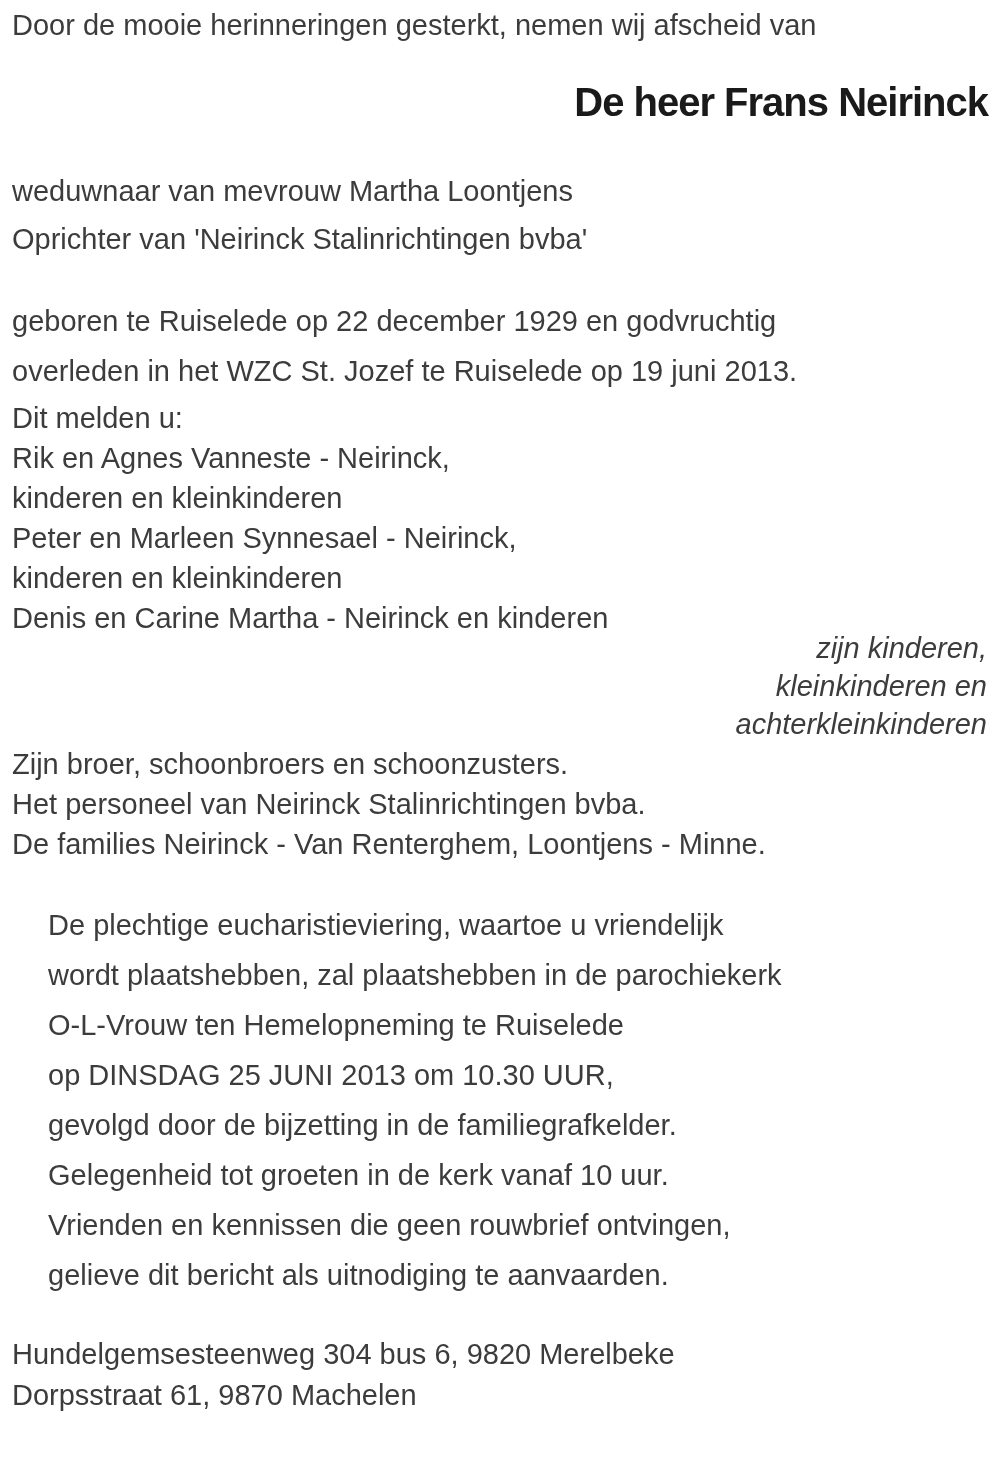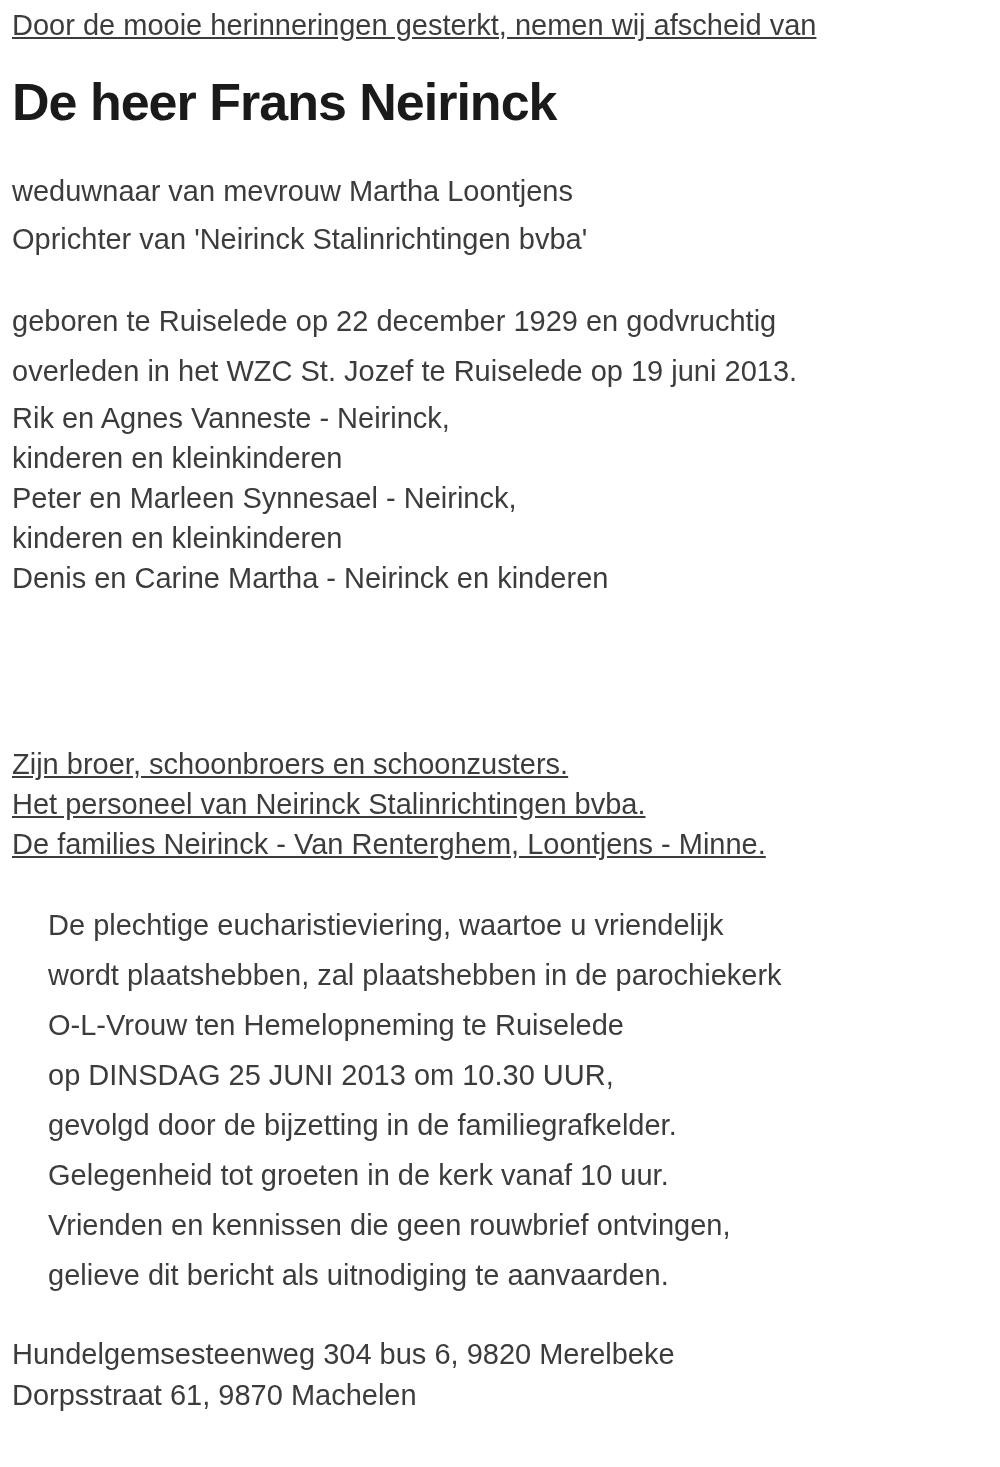--- a/index.html
+++ b/index.html
@@ -10,45 +10,46 @@
     position: relative;
     font-family: "Liberation Sans", "DejaVu Sans", sans-serif;
     color: #3c3c3c;
     overflow: hidden;
   }
   .page { position: absolute; inset: 0; background: #ffffff; }
   .blk { position: absolute; left: 12px; right: 12px; }
   .blk p { font-size: 29px; font-weight: 400; }
 
   #intro        { top: 7px; }
-  #intro p      { line-height: 36px; text-decoration: underline; }
+  #intro p      { line-height: 36px; }
 
   #title        { top: 74px; }
   #title h1 {
-    font-size: 52px;
+    font-size: 40px;
     line-height: 56px;
     font-weight: 700;
     color: #1a1a1a;
     letter-spacing: -1px;
+    text-align: right;
   }
 
   #relation     { top: 167px; }
   #relation p   { line-height: 48px; }
 
   #life         { top: 296px; }
   #life p       { line-height: 50px; }
 
   #announcement   { top: 398px; }
   #announcement p { line-height: 40px; }
 
   #descendants  { top: 629px; right: 13px; text-align: right; }
   #descendants p { line-height: 38px; font-style: italic; }
 
   #relatives    { top: 744px; }
-  #relatives p  { line-height: 40px; text-decoration: underline; }
+  #relatives p  { line-height: 40px; }
 
   #service      { top: 900px; }
   #service p    { line-height: 50px; margin-left: 36px; }
 
   #addresses    { top: 1334px; }
   #addresses p  { line-height: 41px; }
 
   .b { font-weight: 400; }
 </style>
 </head>
@@ -68,27 +69,33 @@
     <p>weduwnaar van mevrouw Martha Loontjens</p>
     <p>Oprichter van 'Neirinck Stalinrichtingen bvba'</p>
   </div>
 
   <div class="blk" id="life">
     <p>geboren te Ruiselede op 22 december 1929 en godvruchtig</p>
     <p>overleden in het WZC St. Jozef te Ruiselede op 19 juni 2013.</p>
   </div>
 
   <div class="blk" id="announcement">
+    <p>Dit melden u:</p>
     <p>Rik en Agnes Vanneste - Neirinck,</p>
     <p>kinderen en kleinkinderen</p>
     <p>Peter en Marleen Synnesael - Neirinck,</p>
     <p>kinderen en kleinkinderen</p>
     <p>Denis en Carine Martha - Neirinck en kinderen</p>
   </div>
 
+  <div class="blk" id="descendants">
+    <p>zijn kinderen,</p>
+    <p>kleinkinderen en</p>
+    <p>achterkleinkinderen</p>
+  </div>
 
   <div class="blk" id="relatives">
     <p>Zijn broer, schoonbroers en schoonzusters.</p>
     <p>Het personeel van Neirinck Stalinrichtingen bvba.</p>
     <p>De families Neirinck - Van Renterghem, Loontjens - Minne.</p>
   </div>
 
   <div class="blk" id="service">
     <p>De plechtige eucharistieviering, waartoe u vriendelijk</p>
     <p>wordt plaatshebben, zal plaatshebben in de parochiekerk</p>

